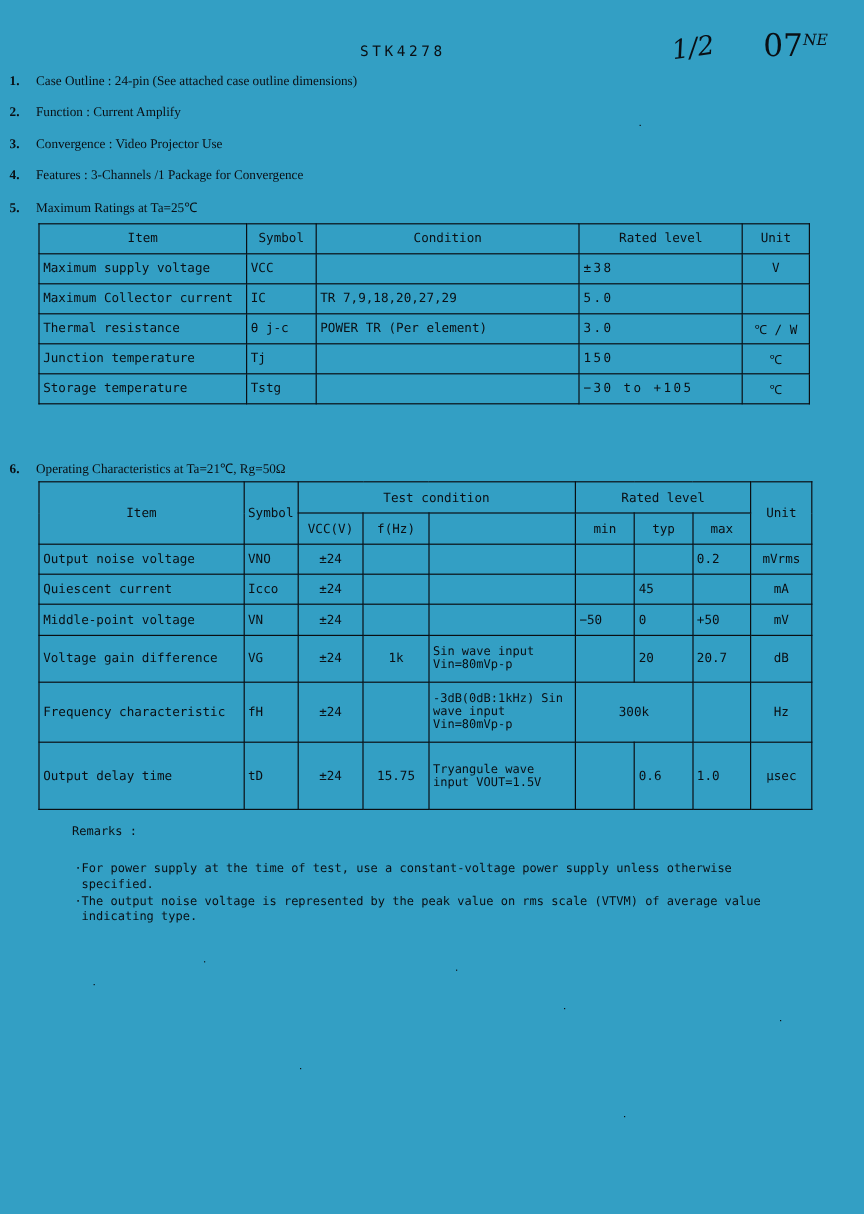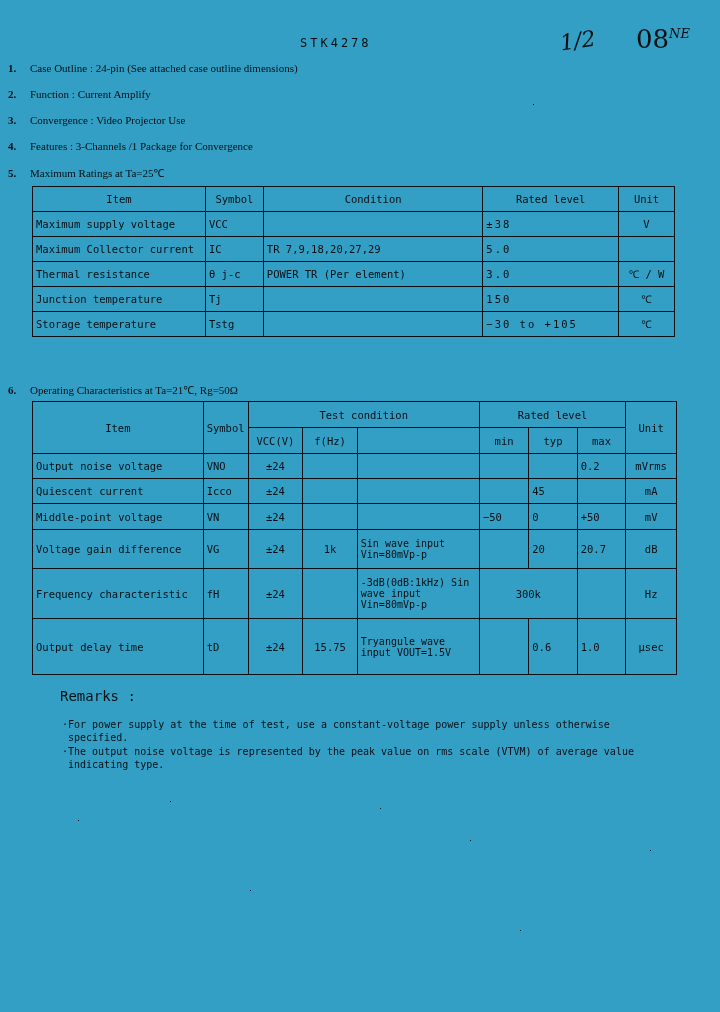--- a/index.html
+++ b/index.html
@@ -21,32 +21,32 @@
     .tbl { position: absolute; border-collapse: collapse; font-size: 10.5px; }
     .tbl td { border: 1.5px solid #0a0f14; padding: 0 3px; vertical-align: middle; white-space: nowrap; }
     .tbl td.c { text-align: center; }
     .tbl td.r { text-align: left; padding-right: 6px; }
     .tbl td.sp { letter-spacing: 2px; }
     .t1 { left: 32px; top: 186px; width: 643px; }
     .t1 tr { height: 25px; }
     .t1 tr.h { height: 25px; }
     .t2 { left: 32px; top: 401px; width: 645px; }
     .cond { font-size: 10px; line-height: 11px; white-space: normal !important; }
-    .remarks { left: 28px; top: 688px; font-size: 14px; padding-left: 32px; }
+    .remarks { left: 28px; top: 688px; font-size: 10px; padding-left: 32px; }
     .remark-line { left: 62px; font-size: 10px; }
     .noise { position: absolute; width: 1px; height: 1px; background: #0a0f14; }
   </style>
 </head>
 <body>
 
 <div>
 
   <div class="abs title">STK4278</div>
   <div class="abs hand hand1">1/2</div>
-  <div class="abs hand hand2"><span>08</span><sup>NE</sup></div>
+  <div class="abs hand hand2"><span>07</span><sup>NE</sup></div>
 
   <div class="abs sec" style="top:62px"><span class="num">1.</span><span>Case Outline : 24-pin (See attached case outline dimensions)</span></div>
   <div class="abs sec" style="top:88px"><span class="num">2.</span><span>Function : Current Amplify</span></div>
   <div class="abs sec" style="top:114px"><span class="num">3.</span><span>Convergence : Video Projector Use</span></div>
   <div class="abs sec" style="top:140px"><span class="num">4.</span><span>Features : 3-Channels /1 Package for Convergence</span></div>
   <div class="abs sec" style="top:165px"><span class="num">5.</span><span>Maximum Ratings at Ta=25℃</span></div>
 
   <table class="tbl t1">
     <colgroup>
         <col style="width:173px">

